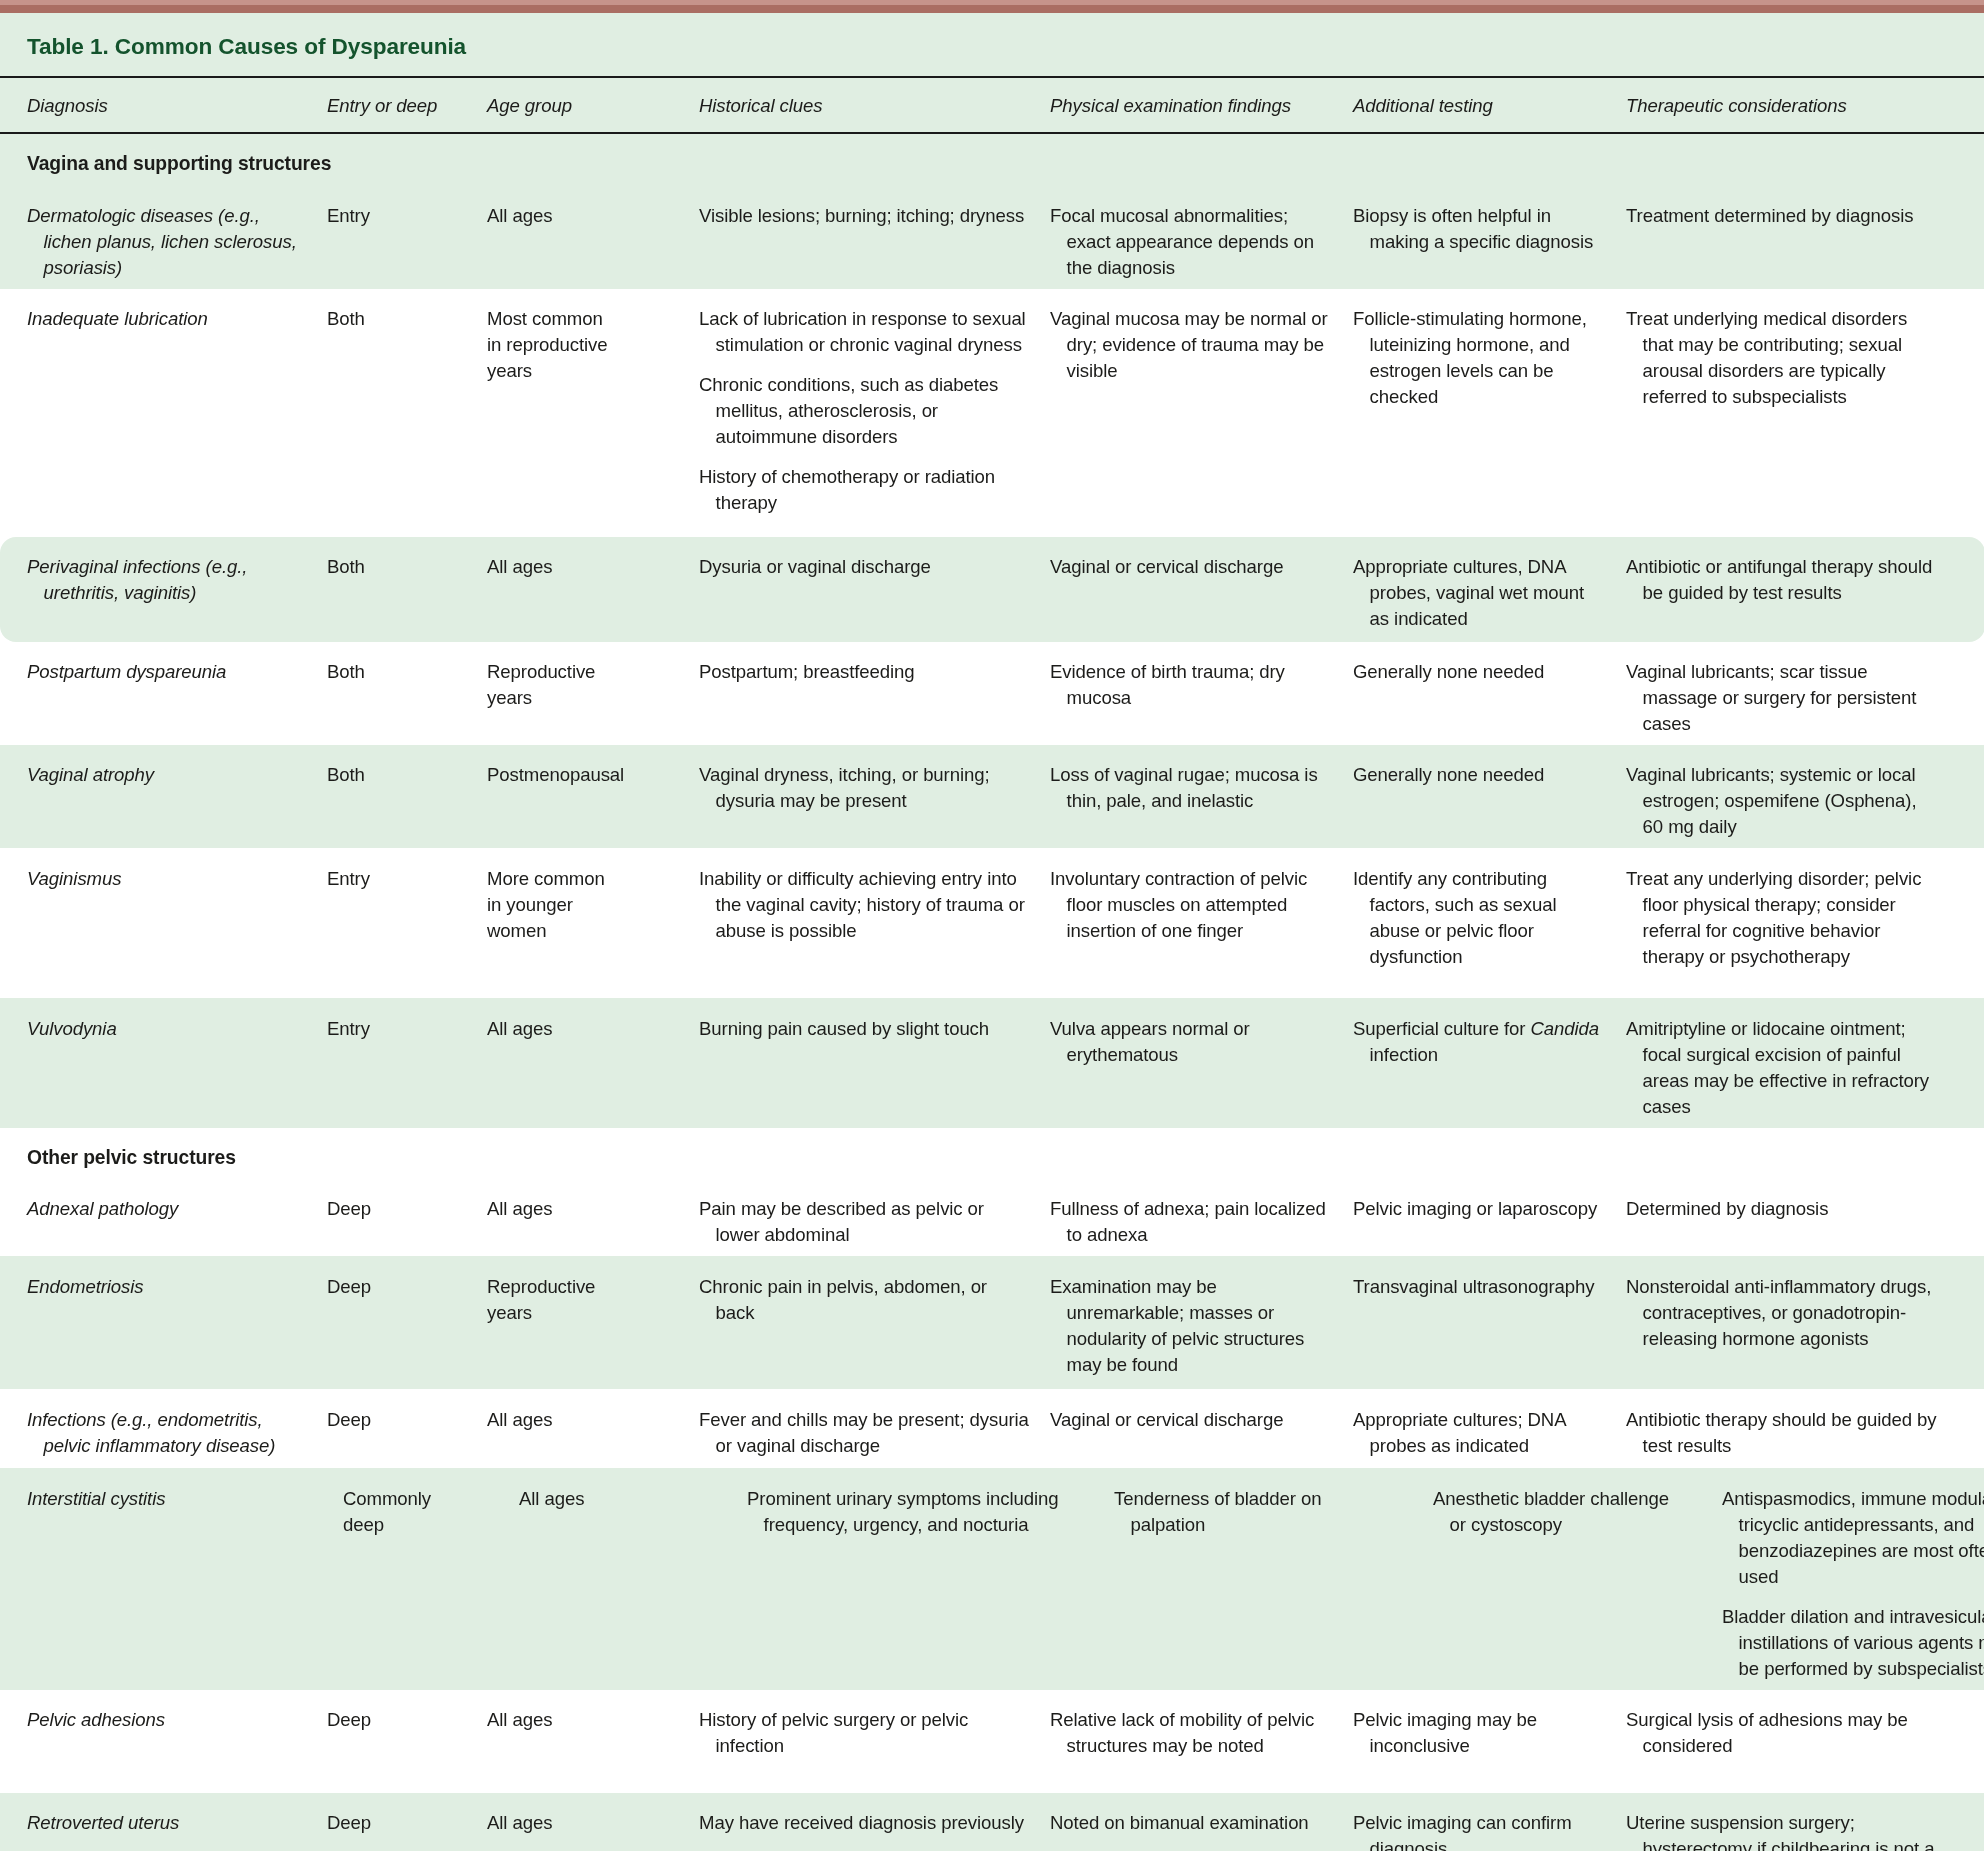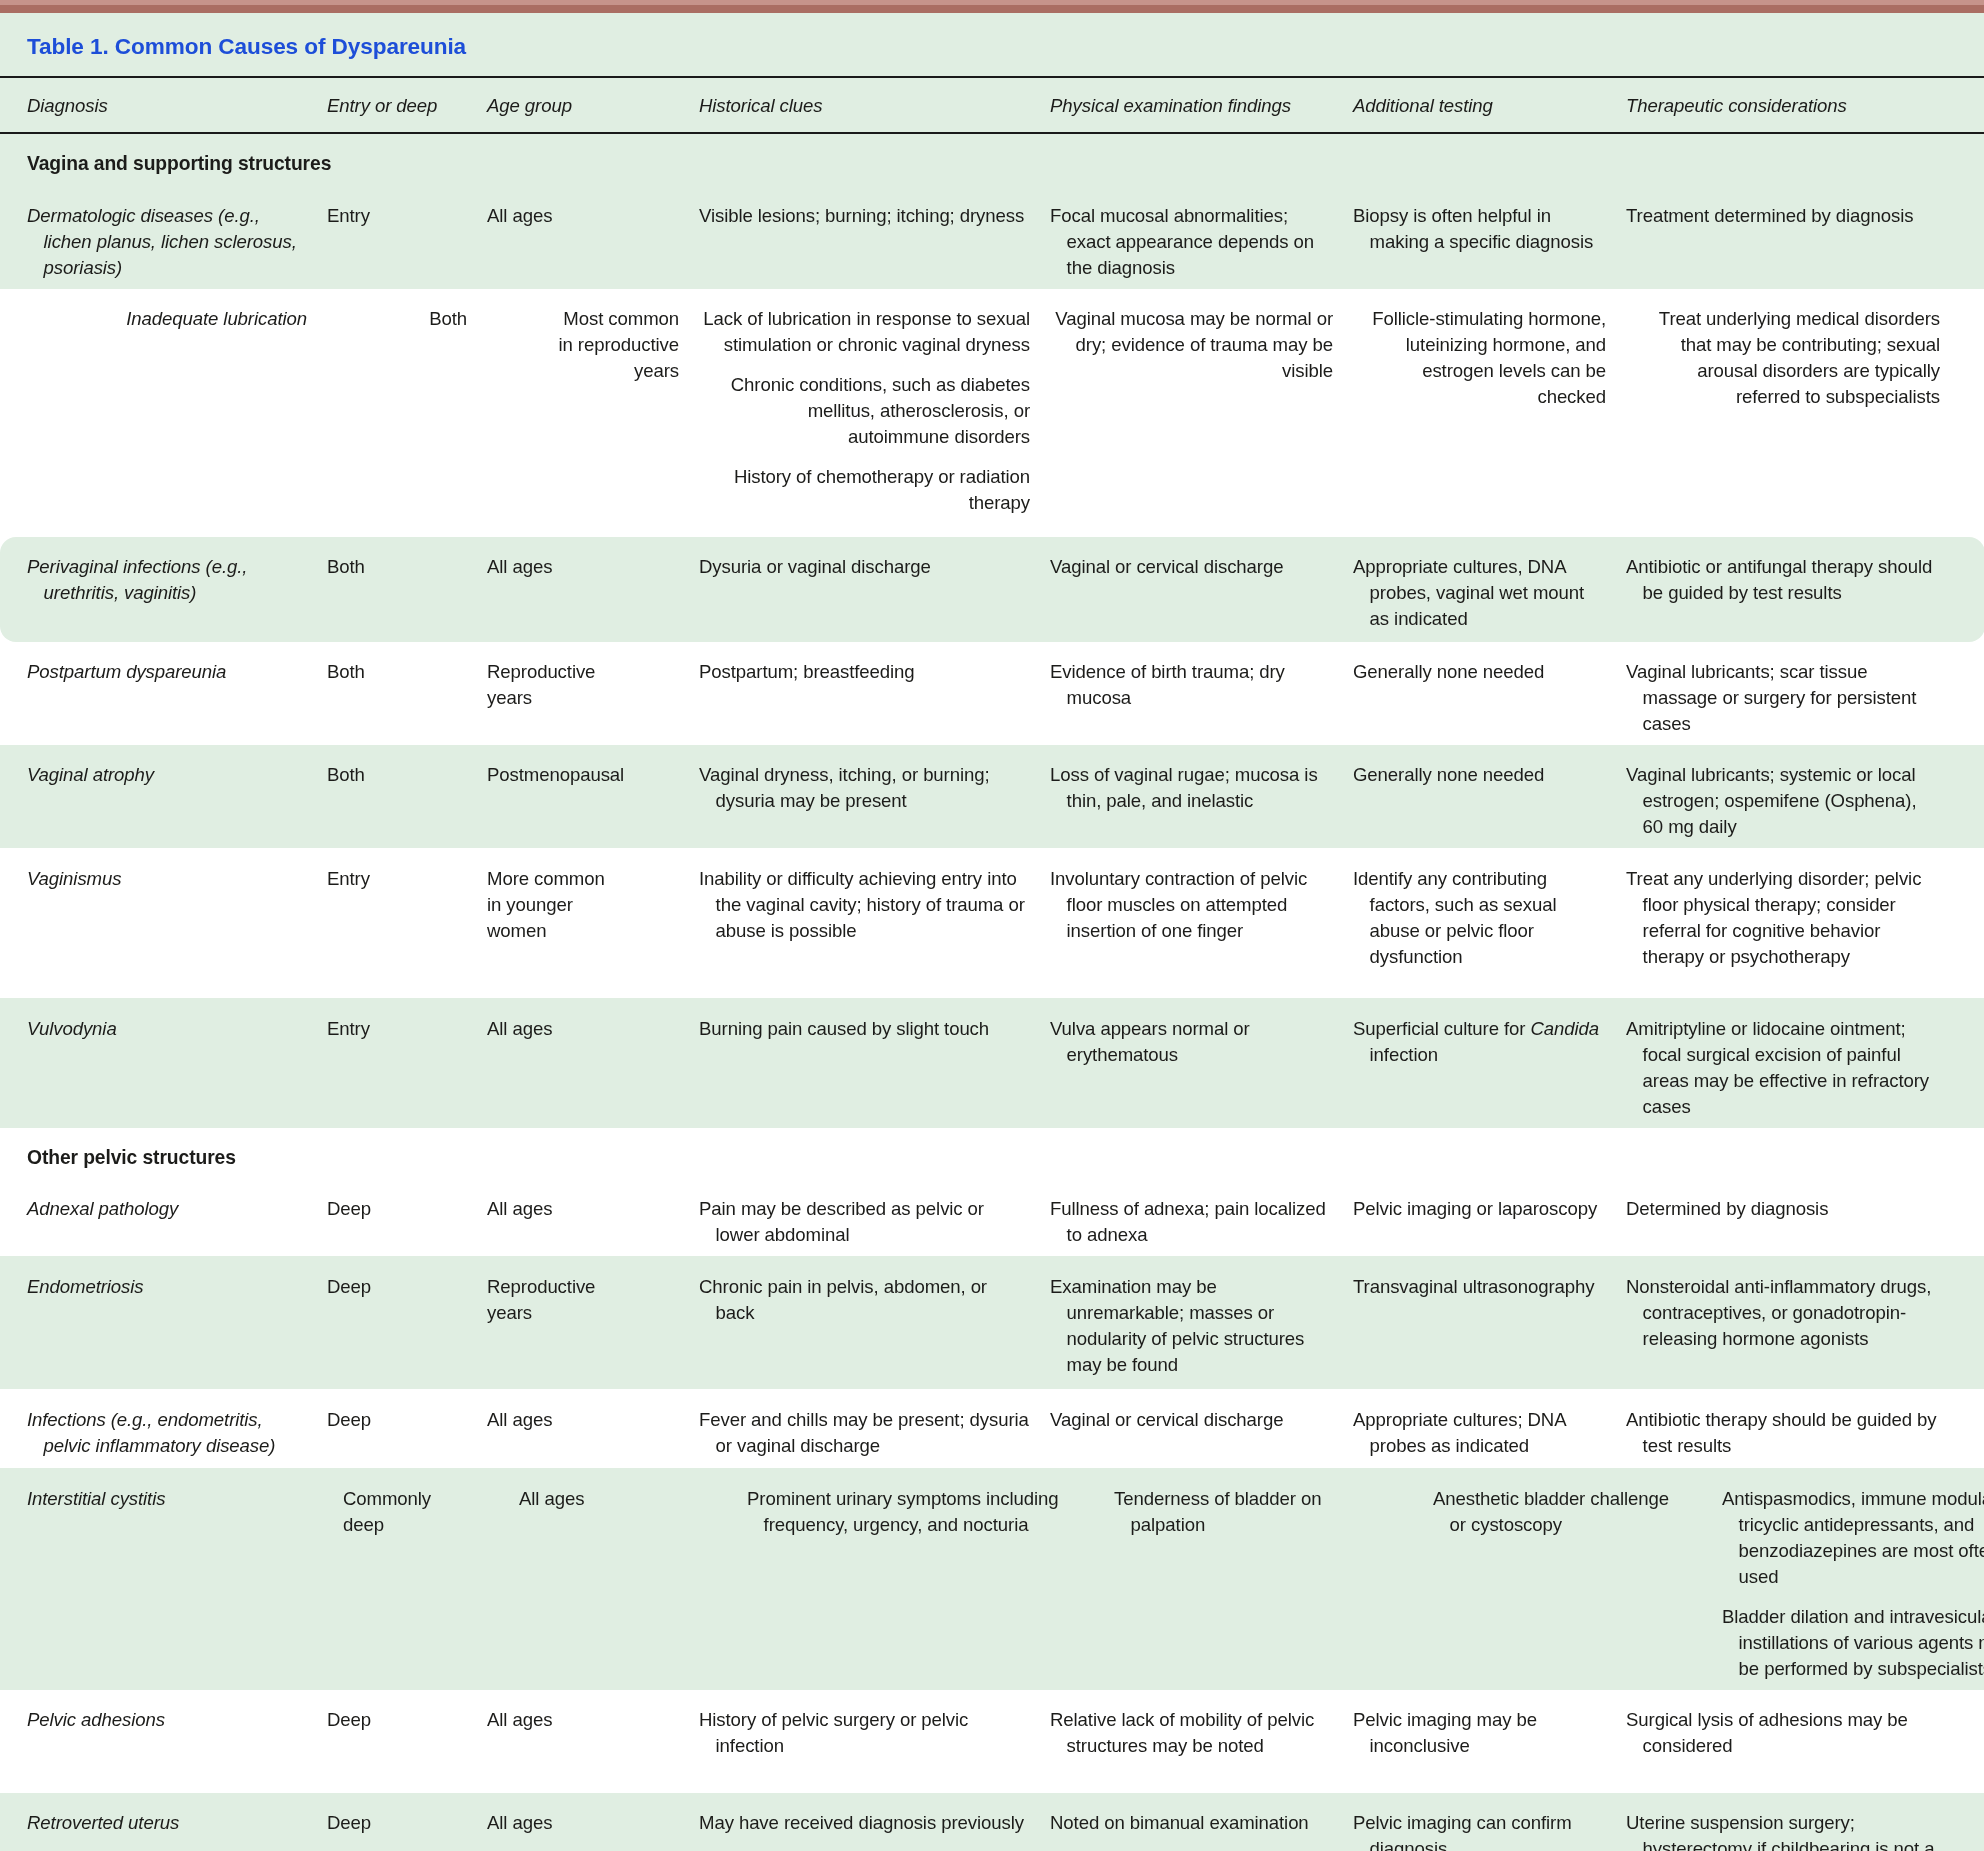--- a/index.html
+++ b/index.html
@@ -19,21 +19,21 @@
     background: linear-gradient(#c6948b 0 35%, #aa6e63 35% 100%);
   }
   .title-block {
     background: #e0eee2;
     padding: 20px 27px 16px 27px;
   }
   .table-title {
     font-weight: bold;
     font-size: 22.6px;
     line-height: 27px;
-    color: #1d4ed8;
+    color: #14532d;
   }
   .grid {
     display: grid;
     grid-template-columns: 300px 160px 212px 351px 303px 273px 334px;
     padding: 0 27px;
     box-sizing: border-box;
   }
   .header-row {
     background: #e0eee2;
     border-top: 2px solid #1a1a1a;
@@ -65,21 +65,21 @@
     text-indent: -16.6px;
   }
   .cell p + p { margin-top: 14px; }
   .diag {
     padding-left: 16.6px;
     text-indent: -16.6px;
     font-style: italic;
   }
   .short { white-space: pre-line; }
   .r-h134 { min-height: 89px; }
-  .r-h373 { min-height: 248px; text-align: right; }
+  .r-h373 { min-height: 248px; }
   .r-h157 { min-height: 105px; border-radius: 16px; }
   .r-h115 { min-height: 77px; border-radius: 16px; }
   .r-h155 { min-height: 103px; }
   .r-h225 { min-height: 150px; }
   .r-h150 { min-height: 100px; }
   .r-h100 { min-height: 67px; }
   .r-h200 { min-height: 133px; }
   .r-h119 { min-height: 79px; }
   .r-h280 { min-height: 186px; gap: 16px; }
   .r-h118 { min-height: 79px; }

